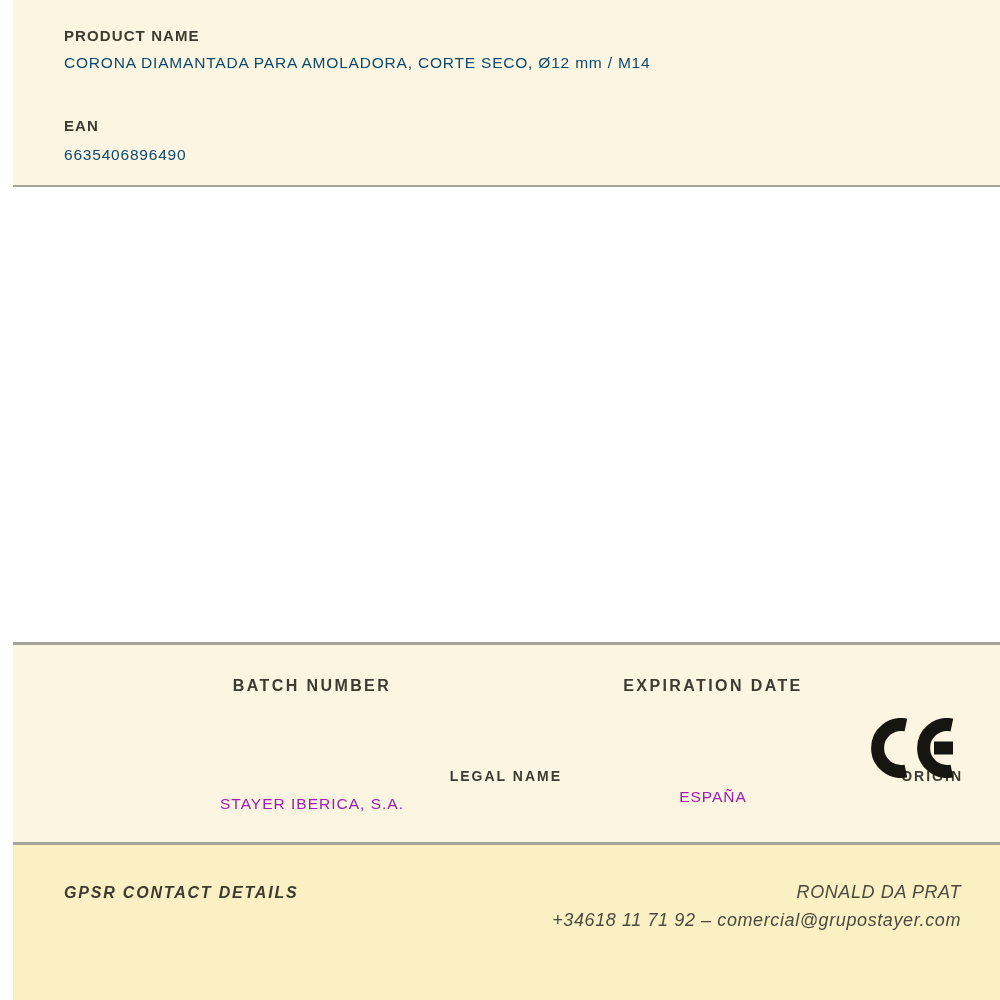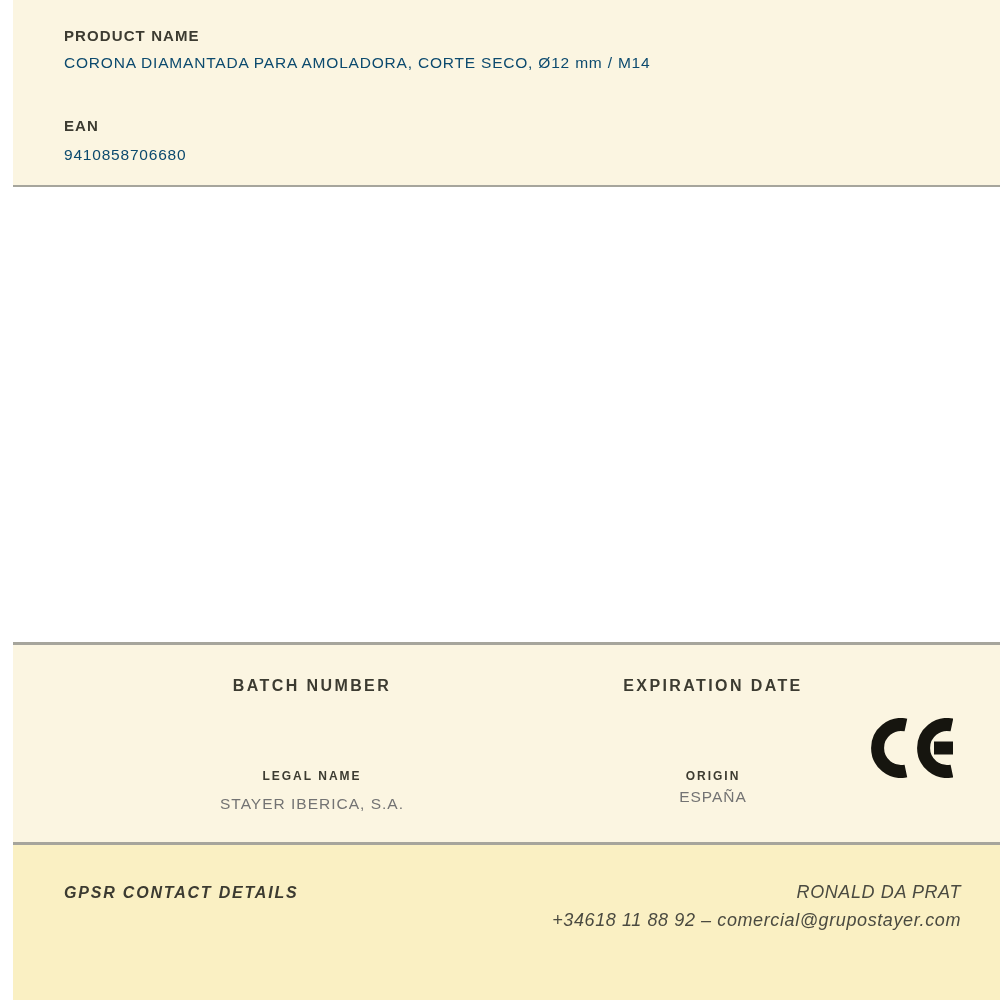--- a/index.html
+++ b/index.html
@@ -74,32 +74,33 @@
     position: absolute;
     font-size: 16px;
     font-weight: bold;
     letter-spacing: 2.4px;
     color: #3c3b31;
     line-height: 20px;
     white-space: nowrap;
   }
   .trace-sublabel {
     position: absolute;
-    font-size: 12px;
+    font-size: 14px;
     font-weight: bold;
     letter-spacing: 2px;
     color: #3c3b31;
     line-height: 20px;
     white-space: nowrap;
+    text-align: right;
   }
   .trace-value {
     position: absolute;
     font-size: 15.5px;
     letter-spacing: 1px;
-    color: #737373;
+    color: #a21caf;
     line-height: 20px;
     white-space: nowrap;
   }
   .ce-mark {
     position: absolute;
     left: 858px;
     top: 73px;
     width: 82px;
     height: 60px;
   }
@@ -128,21 +129,21 @@
 </style>
 </head>
 <body>
 
 <div class="sheet">
 
   <section class="section-product">
     <div class="field-label" style="top:26px">PRODUCT NAME</div>
     <div class="field-value" style="top:53px">CORONA DIAMANTADA PARA AMOLADORA, CORTE SECO, Ø12 mm / M14</div>
     <div class="field-label" style="top:116px">EAN</div>
-    <div class="field-value" style="top:145px">9410858706680</div>
+    <div class="field-value" style="top:145px">6635406896490</div>
   </section>
 
   <section class="section-blank"></section>
 
   <section class="section-trace">
     <div class="trace-label col-right" style="top:31px">EXPIRATION DATE</div>
     <div class="trace-label col-left" style="top:31px">BATCH NUMBER</div>
 
     <div class="trace-sublabel col-left" style="top:121px">LEGAL NAME</div>
     <div class="trace-value col-left" style="top:149px">STAYER IBERICA, S.A.</div>
@@ -154,17 +155,17 @@
       <path d="M 34.9 7 A 23.5 23.5 0 1 0 34.9 53" fill="none" stroke="#16150f" stroke-width="13"></path>
       <path d="M 80.9 7 A 23.5 23.5 0 1 0 80.9 53" fill="none" stroke="#16150f" stroke-width="13"></path>
       <line x1="63" y1="30" x2="82" y2="30" stroke="#16150f" stroke-width="13"></line>
     </svg>
   </section>
 
   <section class="section-gpsr">
     <div class="gpsr-title">GPSR CONTACT DETAILS</div>
     <div class="gpsr-contact">
       <div>RONALD DA PRAT</div>
-      <div>+34618 11 88 92 – comercial@grupostayer.com</div>
+      <div>+34618 11 71 92 – comercial@grupostayer.com</div>
     </div>
   </section>
 
 </div>
 
 </body></html>

